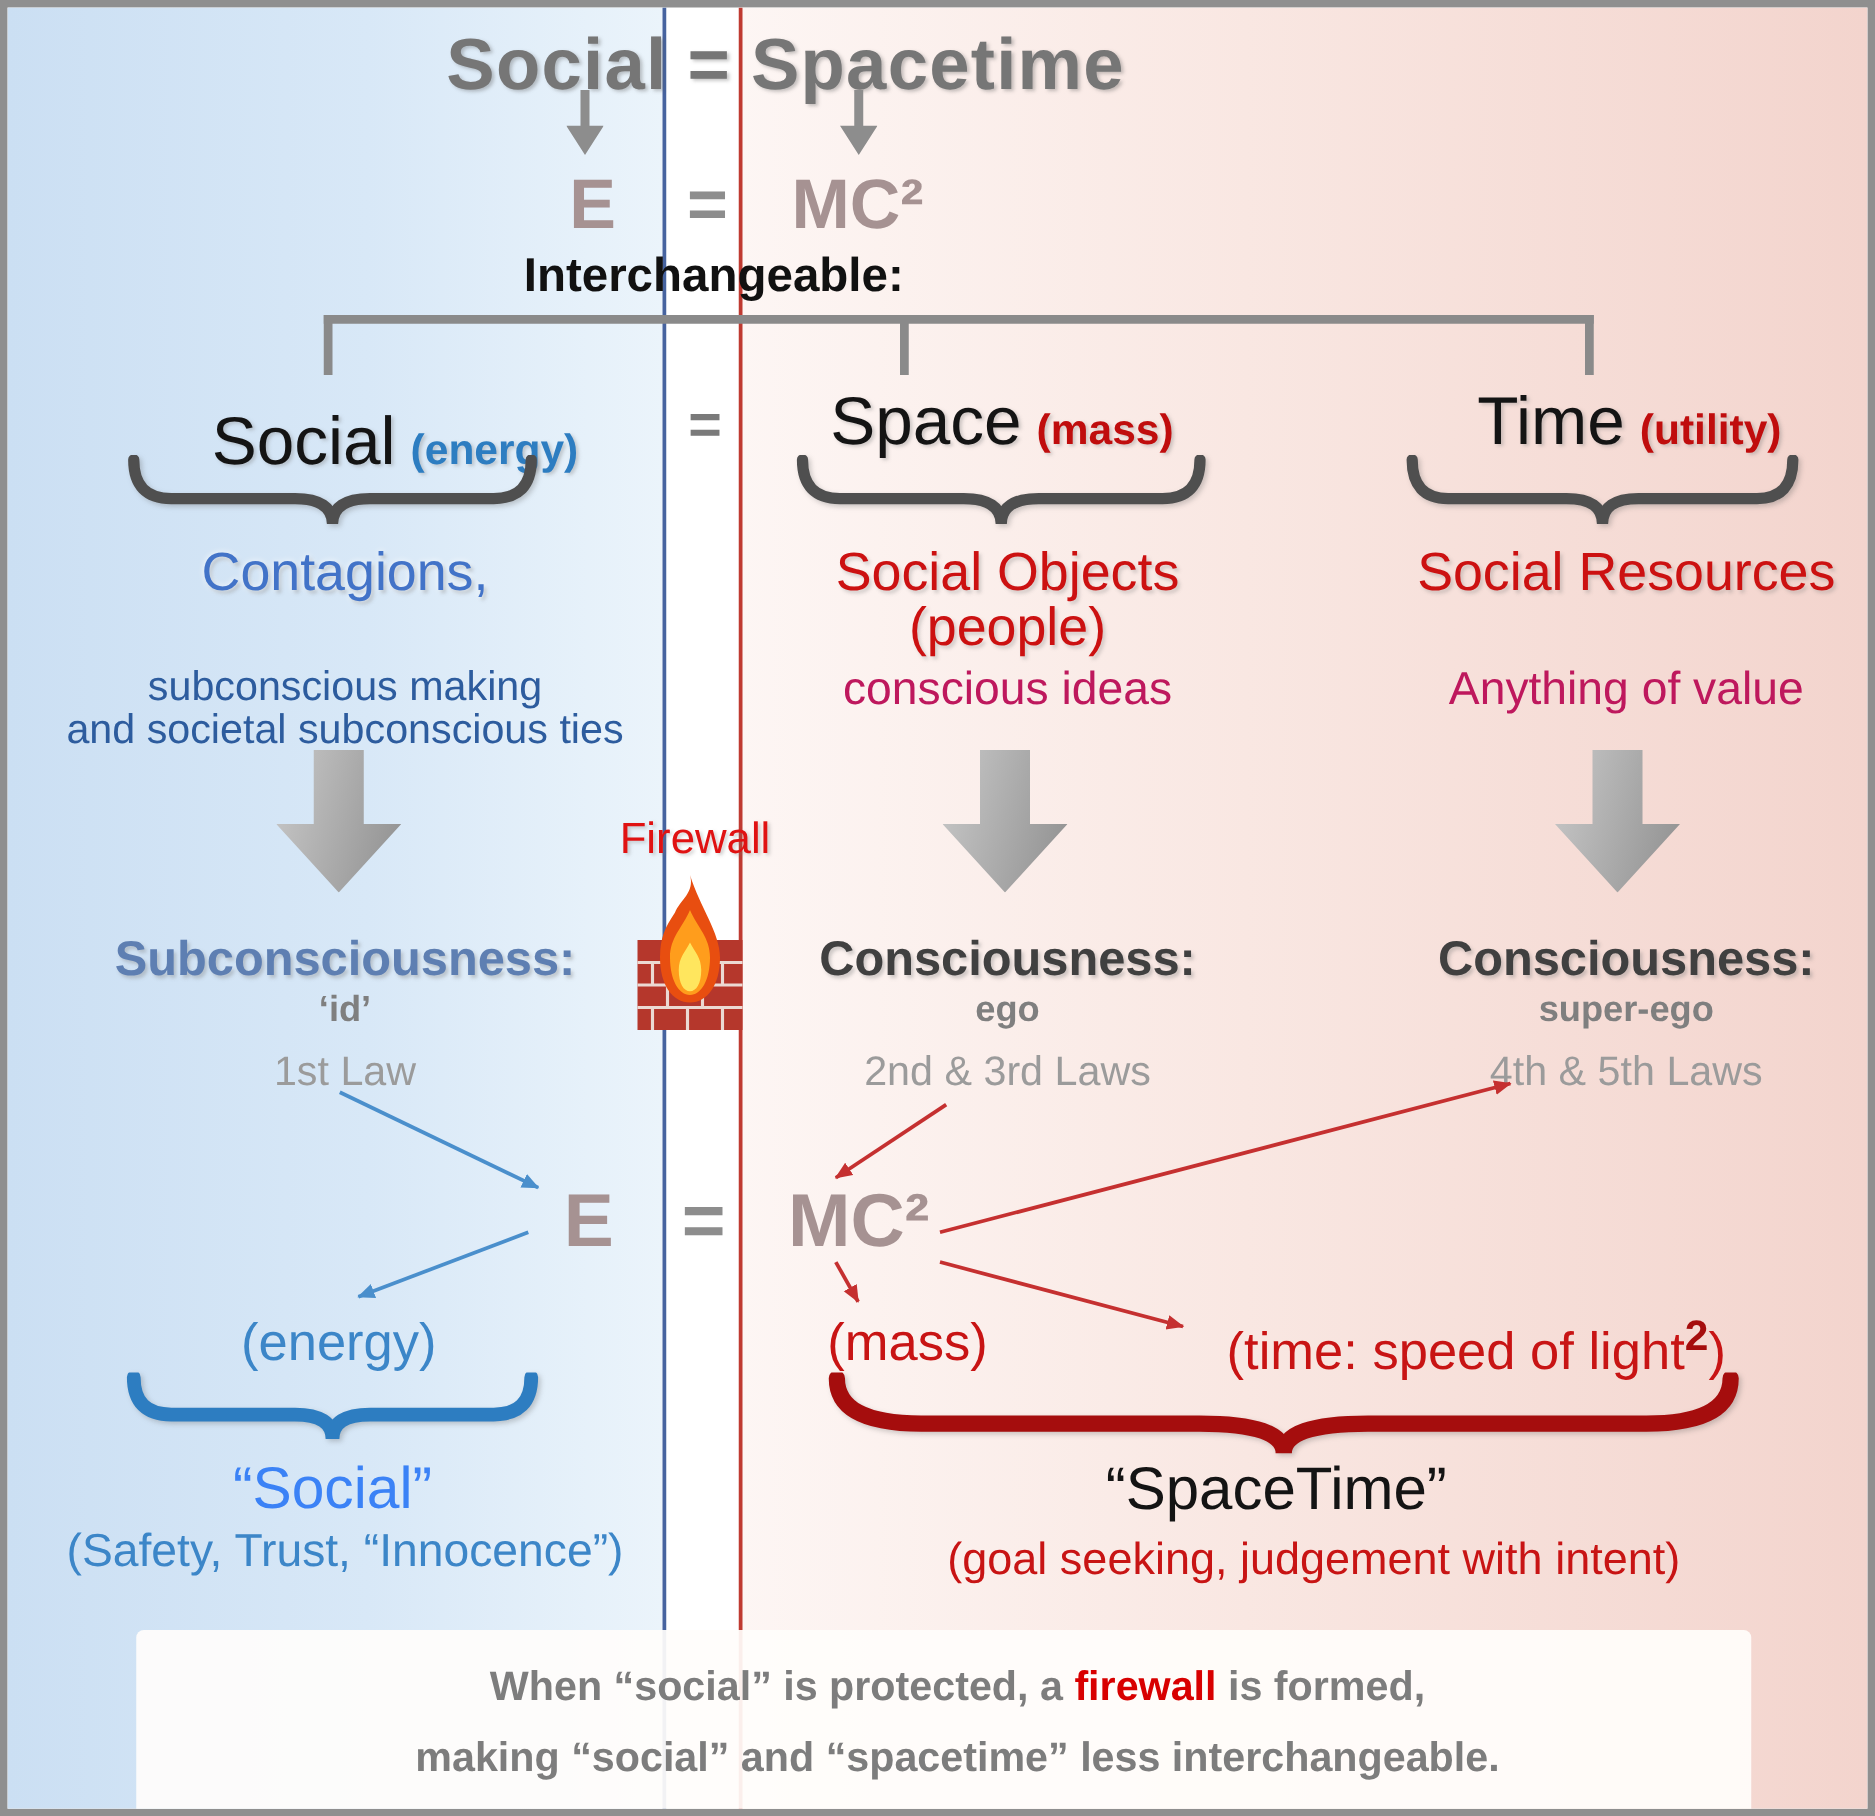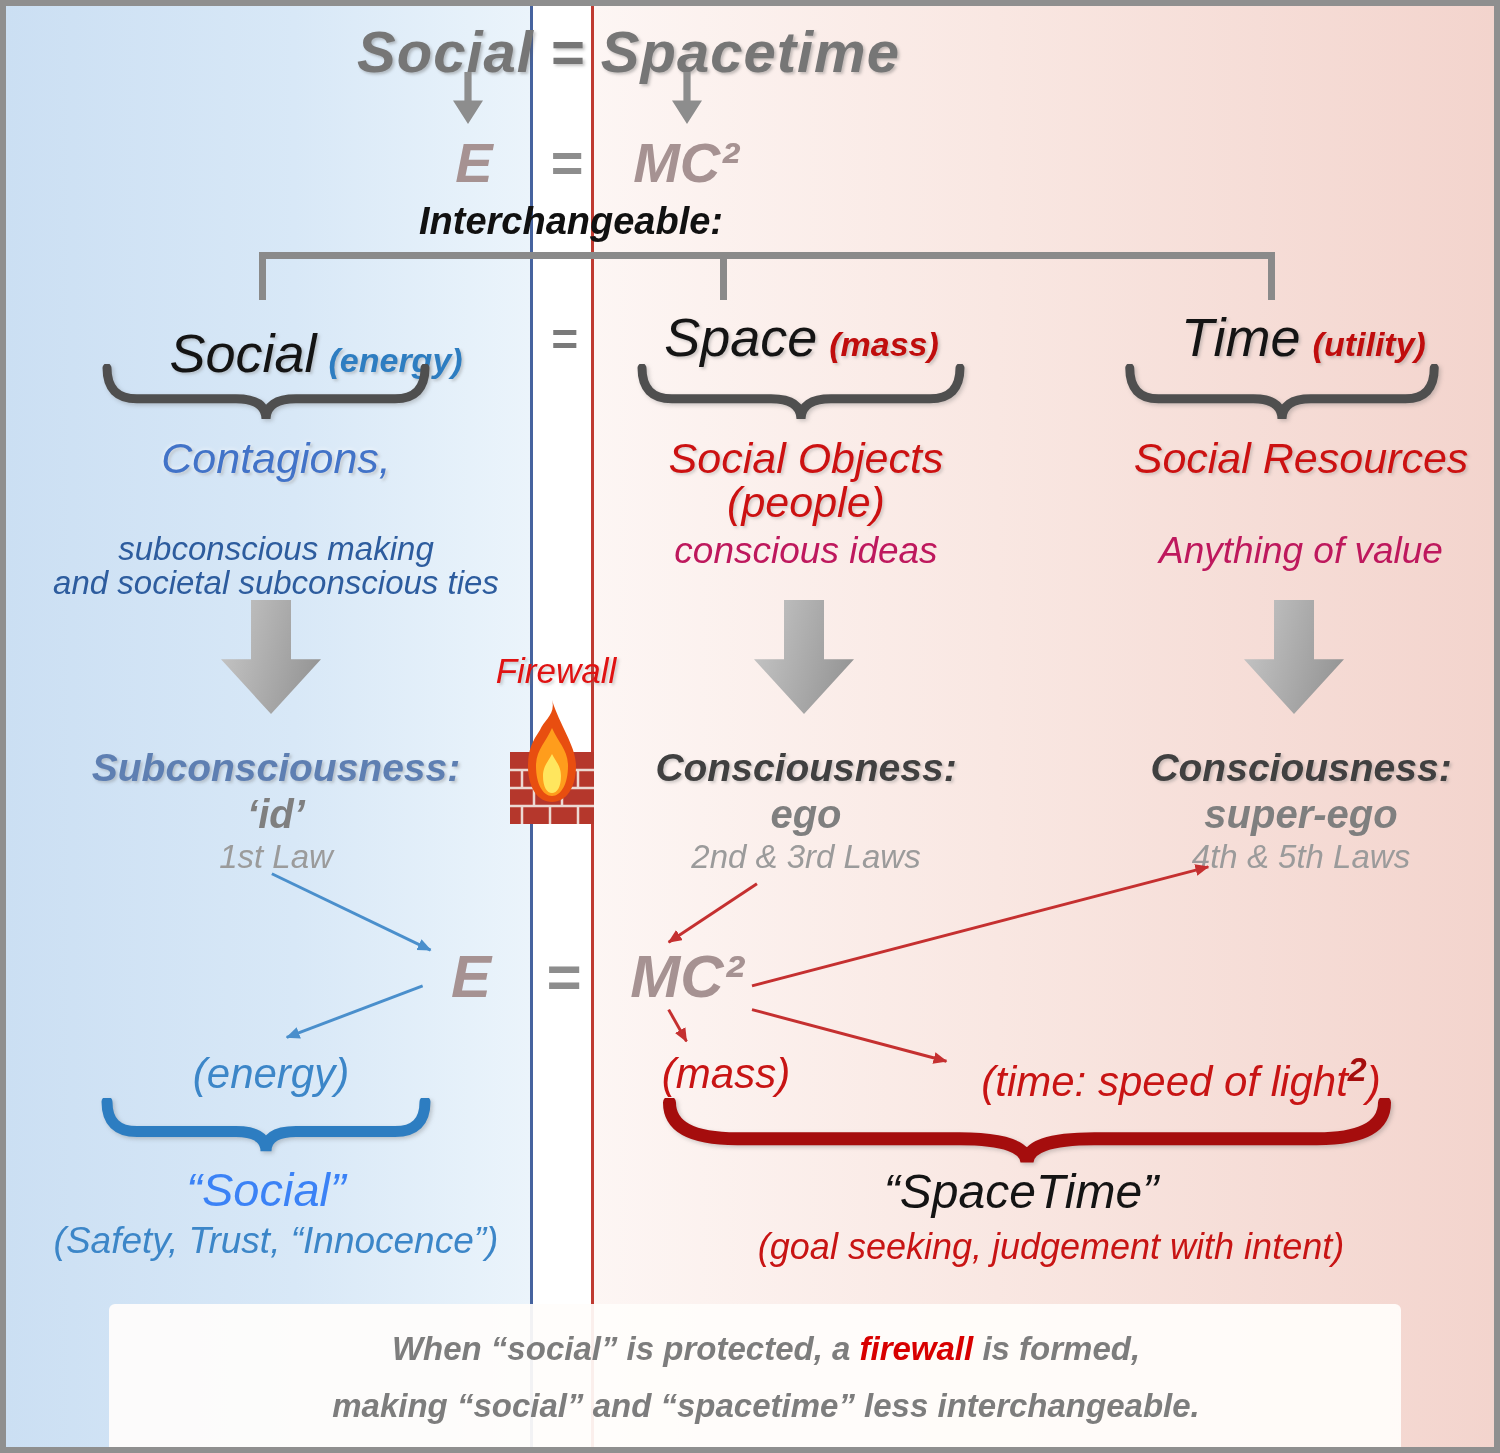--- a/index.html
+++ b/index.html
@@ -1,20 +1,20 @@
 <!DOCTYPE html>
 <html><head>
 <meta charset="utf-8">
 <style>
   * { box-sizing: border-box; }
   body { margin: 0; background: #ffffff; }
   .canvas {
     position: relative; width: 1500px; height: 1453px;
     border: 6px solid #8f8f8f; background: #fff; overflow: hidden;
-    font-family: "Liberation Sans", "DejaVu Sans", sans-serif; color: #1a1a1a; font-style: italic;
+    font-family: "Liberation Sans", "DejaVu Sans", sans-serif; color: #1a1a1a;
   }
   .bg-left  { position: absolute; left: 0; top: 0; width: 524px; height: 100%;
               background: linear-gradient(to right, #cbdff3 0%, #d8e8f7 55%, #ebf4fb 100%); }
   .bg-right { position: absolute; left: 585px; top: 0; right: 0; height: 100%;
               background: linear-gradient(to right, #fdf6f4 0%, #f9e7e2 45%, #f3d4cd 100%); }
   .vline { position: absolute; top: 0; height: 100%; z-index: 1; }
   .v-blue { left: 524px; width: 3px; background: #46639f; }
   .v-red  { left: 585px; width: 3px; background: #bf3a31; }
 
   .txt { position: absolute; z-index: 2; text-align: center; white-space: nowrap; }
@@ -60,21 +60,21 @@
   .r-desc1  { top: 524px; } .r-desc2  { top: 558px; }
   .r-mind   { top: 740px; } .r-part   { top: 786px; } .r-laws { top: 832px; }
 
   .blue-lg { font-size: 43px; color: #4273c8;
              text-shadow: 0 0 5px rgba(255,255,255,0.85), 2px 2px 3px rgba(100,100,100,0.35); }
   .blue-sm { font-size: 33px; color: #2d5c9e; }
   .red-lg  { font-size: 43px; color: #cc1111; text-shadow: 2px 2px 3px rgba(120,120,120,0.3); }
   .red-sm  { font-size: 37px; color: #be185d; }
   .mind-blue { font-size: 39px; font-weight: bold; color: #5e7fb2; }
   .mind-red  { font-size: 39px; font-weight: bold; color: #404040; }
-  .mind-part { font-size: 40px; font-weight: bold; color: #7f7f7f; }
+  .mind-part { font-size: 29px; font-weight: bold; color: #7f7f7f; }
   .laws { font-size: 33px; color: #9b9b9b; }
 
   .block-arrow { position: absolute; z-index: 2; width: 100px; height: 114px;
                  background: linear-gradient(105deg, #c9c9c9, #8f8f8f);
                  clip-path: polygon(30% 0, 70% 0, 70% 52%, 100% 52%, 50% 100%, 0 52%, 30% 52%);
                  filter: drop-shadow(4px 4px 3px rgba(70,70,70,0.45)); }
   .ba-1 { left: 215px; top: 594px; } .ba-2 { left: 748px; top: 594px; } .ba-3 { left: 1238px; top: 594px; }
 
   .fw-label { top: 645px; left: 455px; width: 190px; font-size: 35px; color: #e01212; }
   .fw-art { position: absolute; left: 498px; top: 692px; z-index: 2; }

